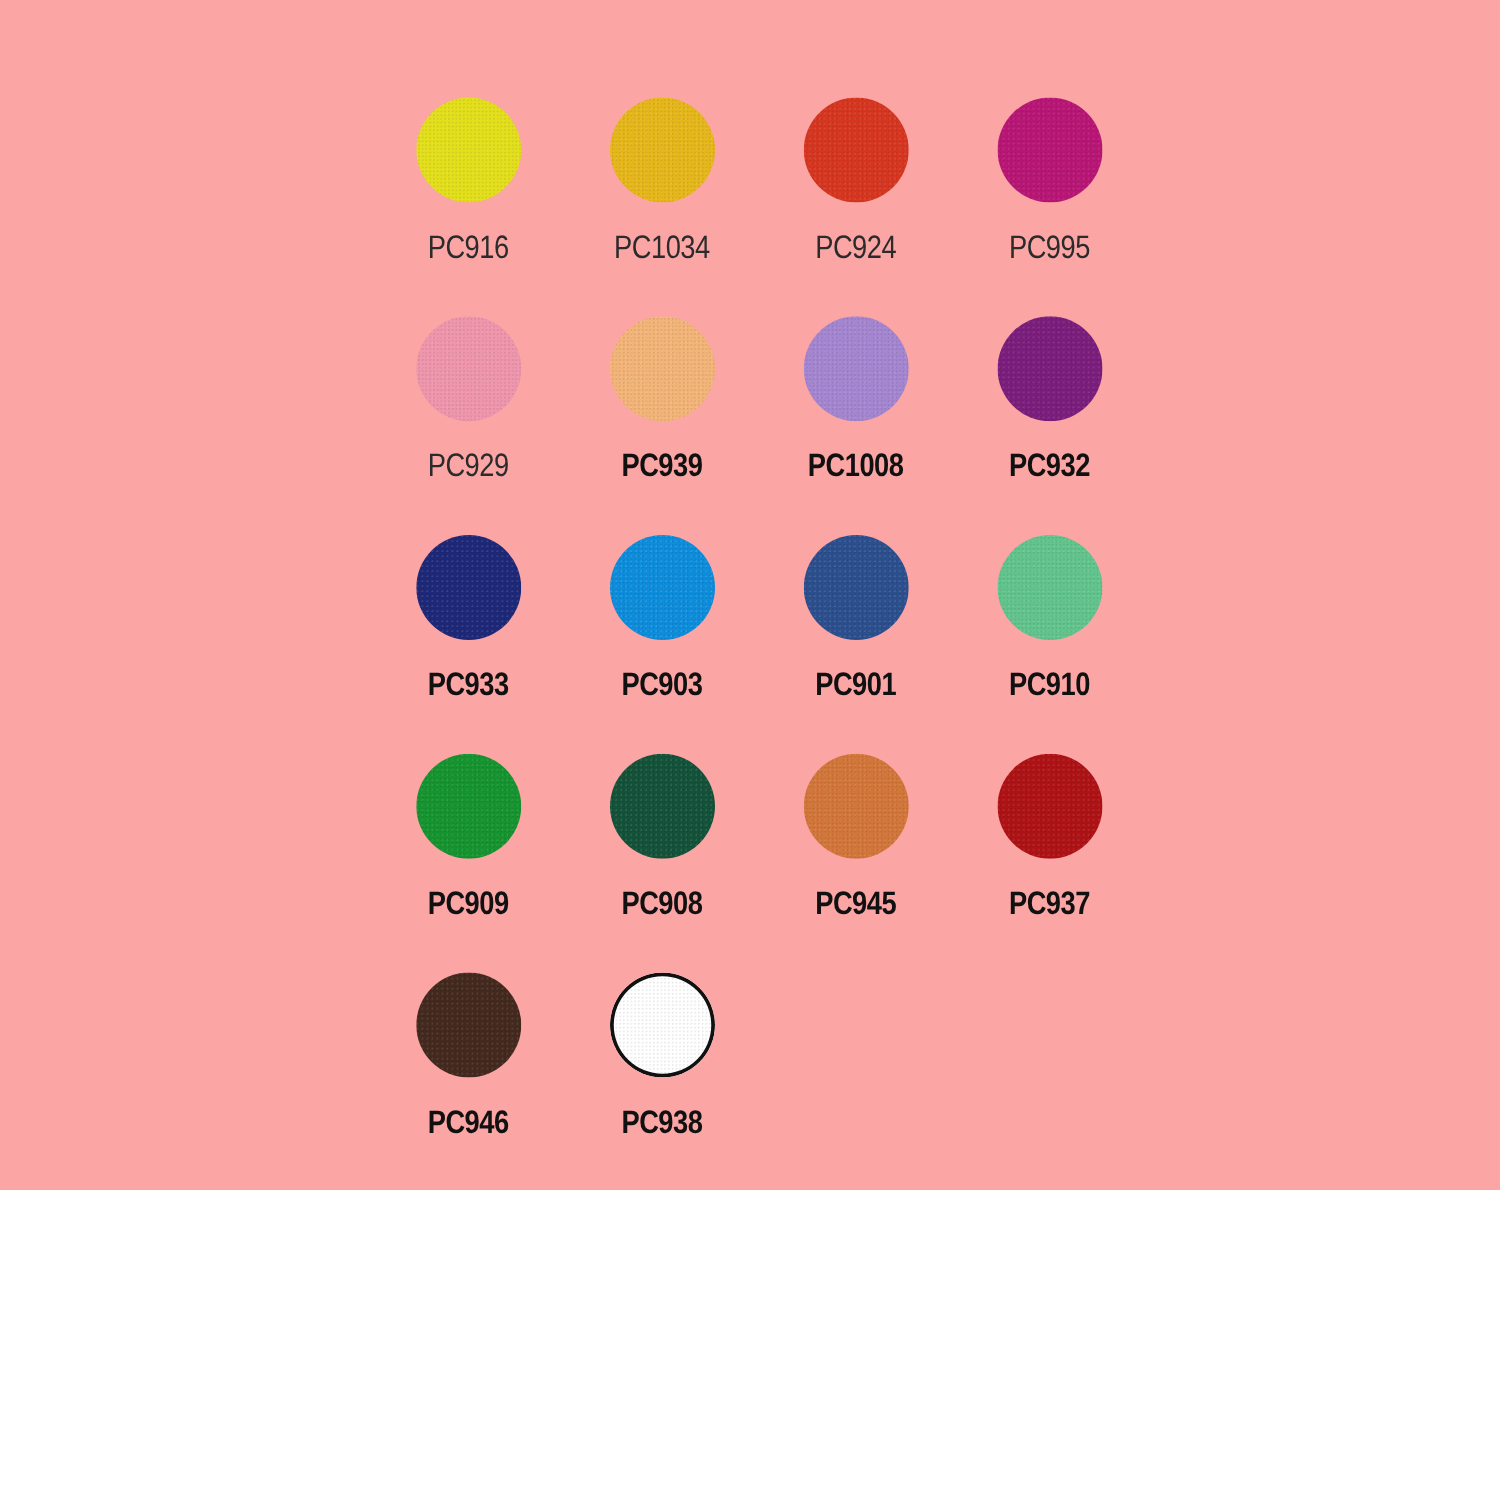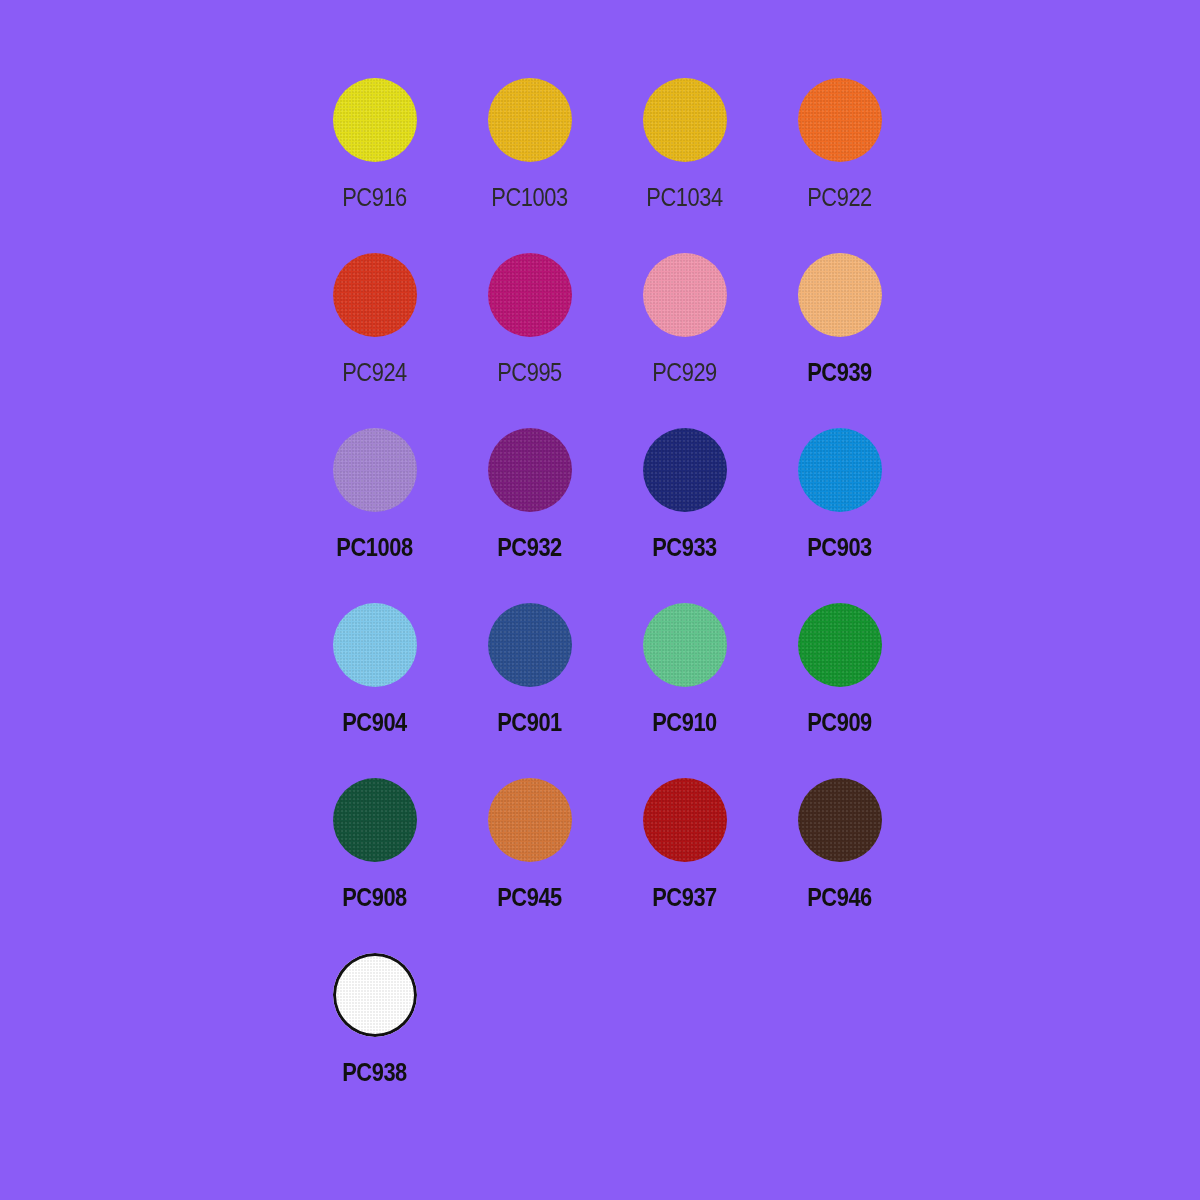--- a/index.html
+++ b/index.html
@@ -10,22 +10,22 @@
   }
   body {
     width: 1200px;
     height: 1200px;
     font-family: "Liberation Sans", sans-serif;
     overflow: hidden;
   }
   #chart {
     position: relative;
     width: 1200px;
-    height: 1200px;
-    background: #8b5cf6;
+    height: 952px;
+    background: #fca5a5;
     box-sizing: border-box;
     padding-top: 78px;
   }
   .swatch-grid {
     display: grid;
     grid-template-columns: repeat(4, 155px);
     grid-auto-rows: 175px;
     justify-content: center;
     margin-left: 14px;
   }
@@ -74,30 +74,22 @@
 </head>
 <body>
 
 <div id="chart">
   <div class="swatch-grid">
       <div class="swatch-cell">
         <div class="swatch-dot grain" style="background-color: rgb(227, 223, 26);"></div>
         <div class="swatch-label light">PC916</div>
       </div>
       <div class="swatch-cell">
-        <div class="swatch-dot grain" style="background-color: rgb(232, 182, 28);"></div>
-        <div class="swatch-label light">PC1003</div>
-      </div>
-      <div class="swatch-cell">
         <div class="swatch-dot grain" style="background-color: rgb(230, 183, 26);"></div>
         <div class="swatch-label light">PC1034</div>
-      </div>
-      <div class="swatch-cell">
-        <div class="swatch-dot grain" style="background-color: rgb(240, 108, 36);"></div>
-        <div class="swatch-label light">PC922</div>
       </div>
       <div class="swatch-cell">
         <div class="swatch-dot grain" style="background-color: rgb(214, 54, 31);"></div>
         <div class="swatch-label light">PC924</div>
       </div>
       <div class="swatch-cell">
         <div class="swatch-dot grain" style="background-color: rgb(184, 21, 117);"></div>
         <div class="swatch-label light">PC995</div>
       </div>
       <div class="swatch-cell">
@@ -116,24 +108,20 @@
         <div class="swatch-dot grain" style="background-color: rgb(123, 29, 124);"></div>
         <div class="swatch-label">PC932</div>
       </div>
       <div class="swatch-cell">
         <div class="swatch-dot grain" style="background-color: rgb(30, 40, 120);"></div>
         <div class="swatch-label">PC933</div>
       </div>
       <div class="swatch-cell">
         <div class="swatch-dot grain" style="background-color: rgb(13, 141, 219);"></div>
         <div class="swatch-label">PC903</div>
-      </div>
-      <div class="swatch-cell">
-        <div class="swatch-dot grain" style="background-color: rgb(128, 200, 234);"></div>
-        <div class="swatch-label">PC904</div>
       </div>
       <div class="swatch-cell">
         <div class="swatch-dot grain" style="background-color: rgb(44, 79, 142);"></div>
         <div class="swatch-label">PC901</div>
       </div>
       <div class="swatch-cell">
         <div class="swatch-dot grain" style="background-color: rgb(98, 196, 141);"></div>
         <div class="swatch-label">PC910</div>
       </div>
       <div class="swatch-cell">

